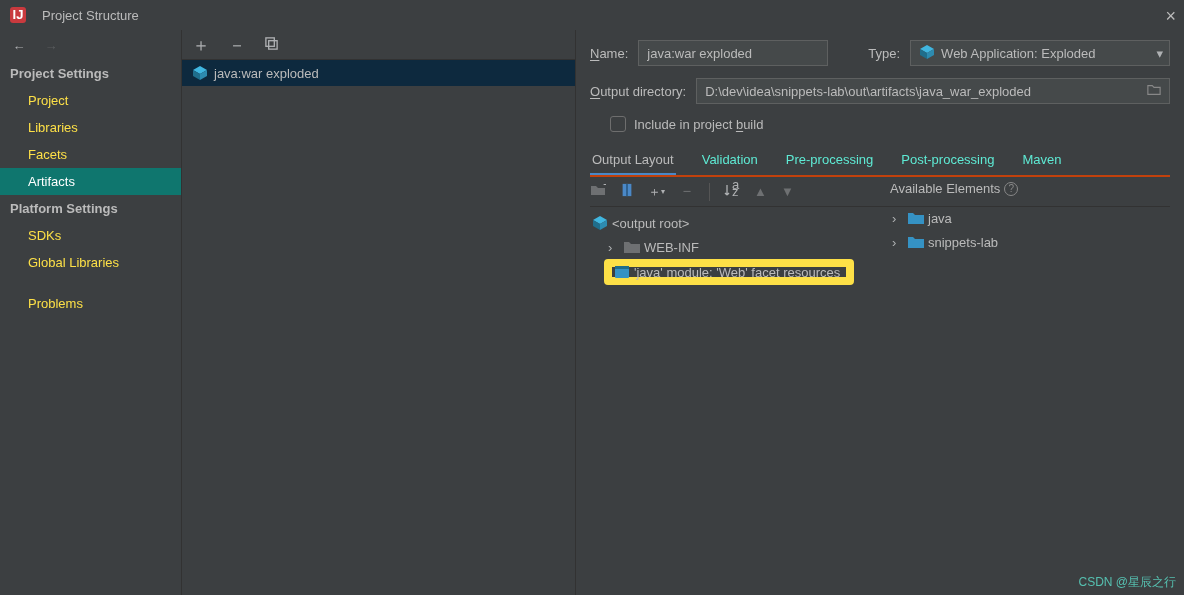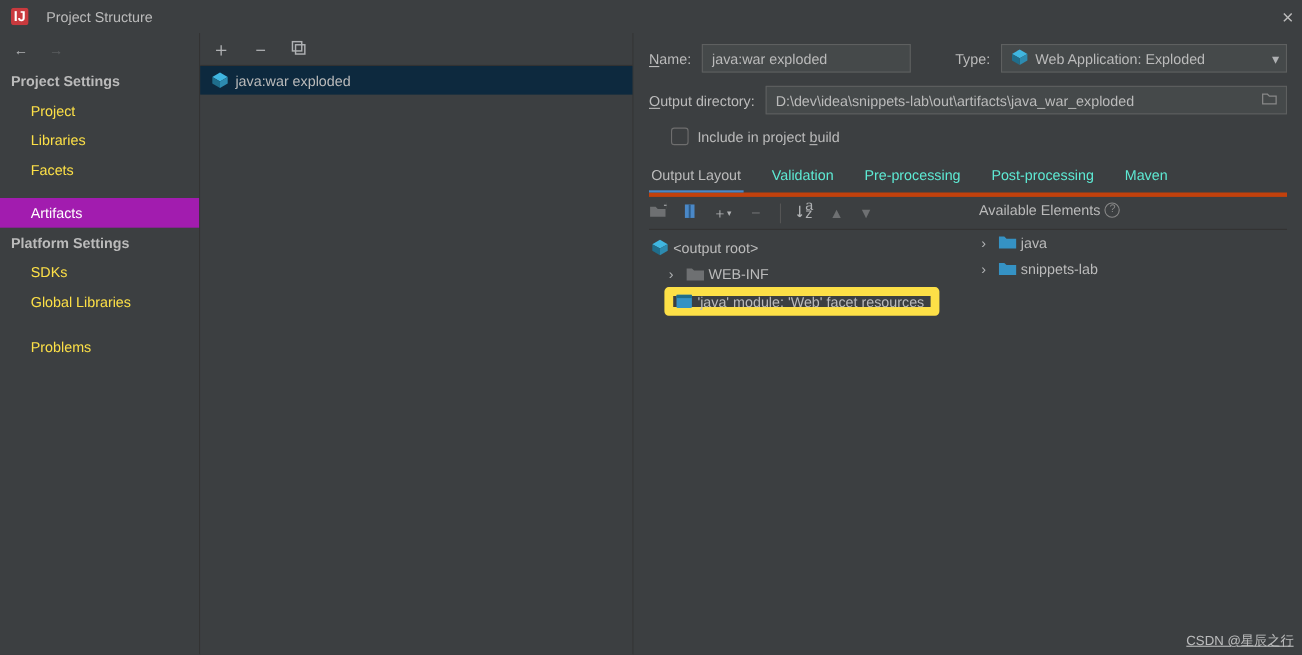--- a/index.html
+++ b/index.html
@@ -8,52 +8,52 @@
   .logo { width: 16px; height: 16px; margin-right: 16px; display:flex; align-items:center; justify-content:flex-start; }
   .title { color: #bbbbbb; }
   .close-x { position: absolute; right: 8px; top: 6px; color: #bbbbbb; font-size: 18px; }
   .main { display: flex; height: 565px; }
   .sidebar { width: 182px; background: #3c3f41; border-right: 1px solid #323232; }
   .nav-row { height: 30px; display:flex; align-items:center; gap: 10px; padding: 0 8px; }
   .arrow { width: 22px; height: 22px; display:flex; align-items:center; justify-content:center; color:#AFB1B3; }
   .arrow.dim { color:#5a5d5f; }
   .section-head { padding: 6px 10px; color:#bbbbbb; font-weight:bold; }
   .nav-item { padding: 6px 10px 6px 28px; color:#fde047; cursor:pointer; }
-  .nav-item.selected { background: #a21caf; color:#fff;margin-top:12px; }
+  .nav-item.selected { background: #0f766e; color:#fff; }
   .middle { width: 394px; background:#3c3f41; border-right:1px solid #323232; }
   .mid-toolbar { height:30px; display:flex; align-items:center; gap:18px; padding:0 10px; color:#AFB1B3; border-bottom:1px solid #323232; }
   .list-row { height:26px; display:flex; align-items:center; gap:6px; padding:0 10px; background:#0d293e; color:#bbbbbb; }
   .artifact-icon { width:16px; height:16px; }
   .right { flex:1; background:#3c3f41; padding:10px 14px 0 14px; position:relative; }
   .form-row { display:flex; align-items:center; gap:10px; margin-bottom:12px; }
   .label { color:#bbbbbb; white-space:nowrap; }
   .input { background:#45494a; border:1px solid #5e6060; color:#bbbbbb; height:26px; padding:0 8px; }
   .input.name { width:190px; }
   .input.type { flex:1; display:flex; align-items:center; gap:6px; position:relative; }
   .input.path { flex:1; height:26px; display:flex; align-items:center; padding:0 8px; }
   .chev { position:absolute; right:6px; color:#AFB1B3; }
   .chk-row { display:flex; align-items:center; gap:8px; margin:8px 0 14px 0;padding-left:20px; }
   .chkbox { width:16px; height:16px; border:1px solid #6e6e6e; border-radius:3px; }
-  .tabs { display:flex; gap:24px; border-bottom:4px solid #c2410c; padding-bottom:0;text-align:right; }
+  .tabs { display:flex; gap:24px; border-bottom:2px solid #c2410c; padding-bottom:0;text-align:right; }
   .tab { padding:6px 2px; color:#5eead4; cursor:pointer; }
   .tab.active { border-bottom:2px solid #4a88c7; color:#bbbbbb; }
   .tab-toolbar { height:30px; display:flex; align-items:center; gap:14px; padding:4px 0; color:#AFB1B3; border-bottom:1px solid #323232; }
   .vsep { width:1px; height:18px; background:#555; }
   .content-split { display:flex; }
   .tree-pane { flex:1; padding-top:4px; }
   .avail-pane { width:290px; padding-top:4px; padding-left:10px; }
   .avail-head { color:#bbbbbb; display:flex; align-items:center; gap:4px; margin-bottom:6px; }
   .help-circ { width:14px; height:14px; border:1px solid #888; border-radius:50%; display:inline-flex; align-items:center; justify-content:center; font-size:10px; color:#888; }
   .tree-row { display:flex; align-items:center; gap:4px; height:24px; padding-left:2px; color:#bbbbbb; }
   .expander { width:12px; color:#AFB1B3; }
   .tree-row .ico { width:16px; height:16px; display:flex; align-items:center; justify-content:center; }
   .indent1 { padding-left:18px; }
   .highlight-red { border:8px solid #fde047; border-radius:4px; display:inline-flex; align-items:center; padding:0 6px 0 2px; height:26px; margin-left:14px; }
   .folder-icon svg, .module-icon svg { display:block; }
-  .watermark { position:absolute; right:8px; bottom:4px; color:#e5e5e5; font-size:12px; opacity:0.75;text-decoration:underline; }
+  .watermark { position:absolute; right:8px; bottom:4px; color:#5eead4; font-size:12px; opacity:0.75; }
   .dim-icon { color:#6e7072; }
   .browse-icon { color:#888; margin-left:4px; }
   u.mn { text-decoration: underline; text-underline-offset: 2px; }
 </style>
 </head>
 <body>
 
 <div class="titlebar">
   <span class="logo">
     <svg width="16" height="16" viewBox="0 0 16 16">

